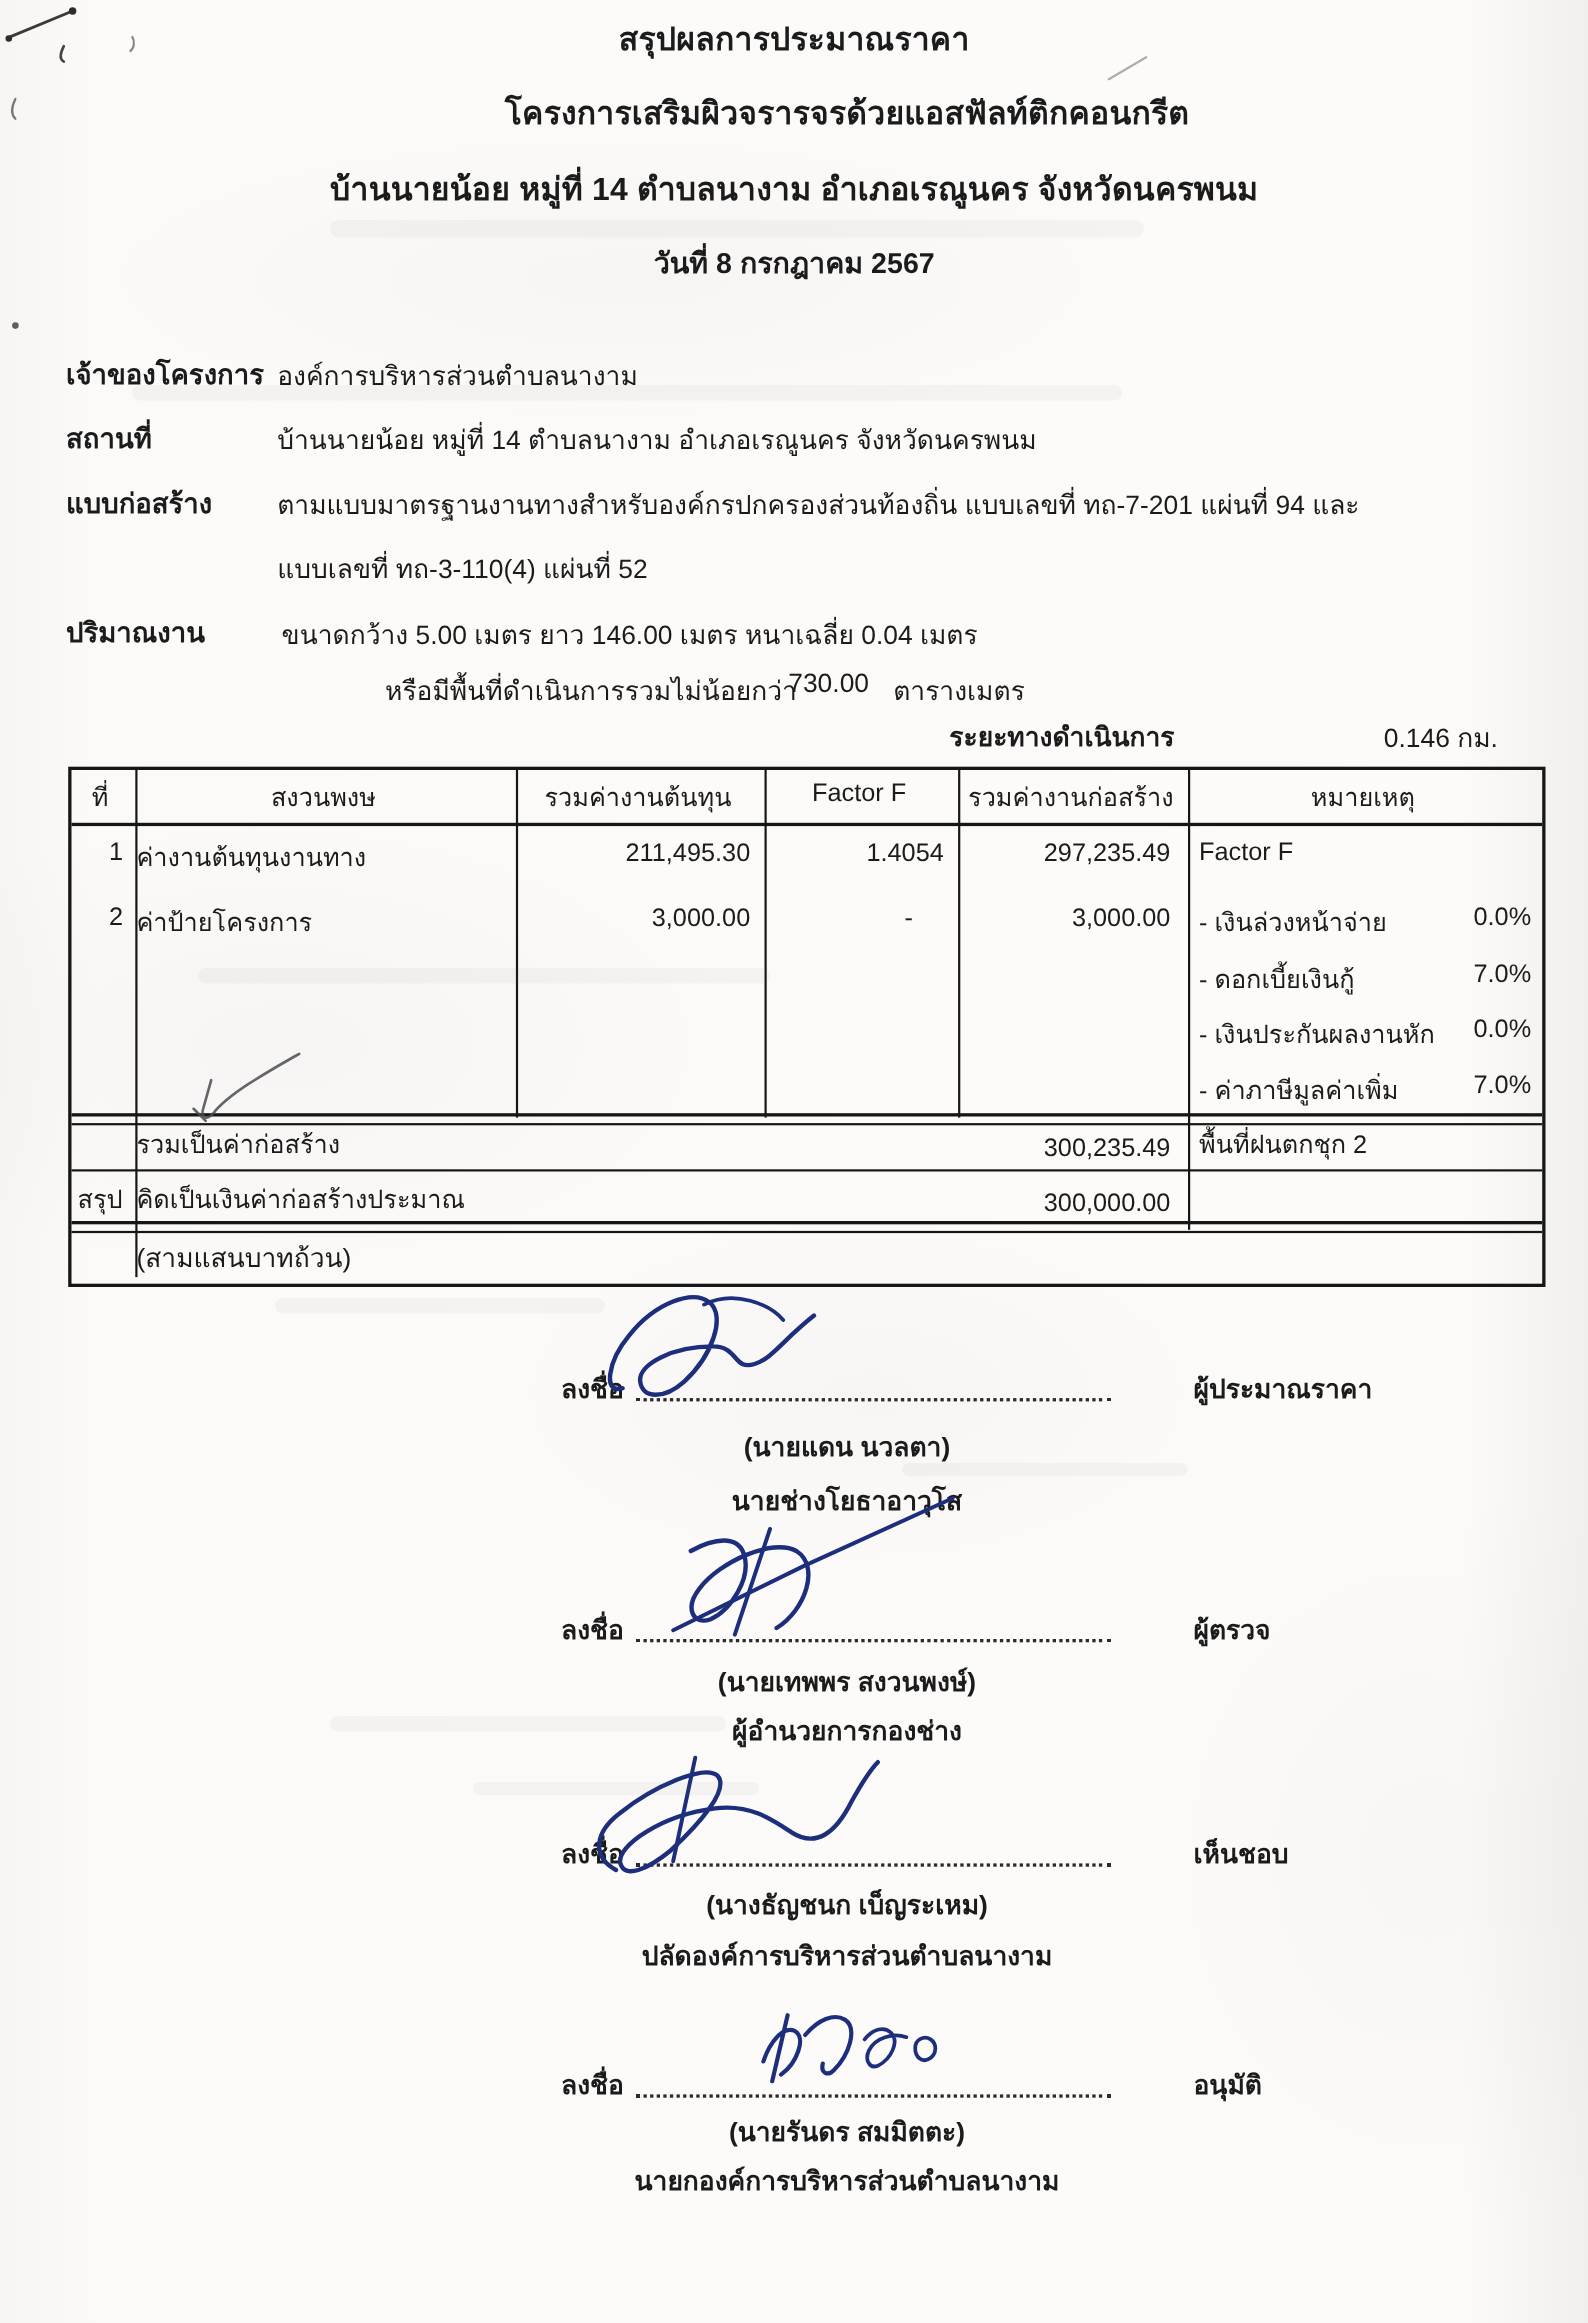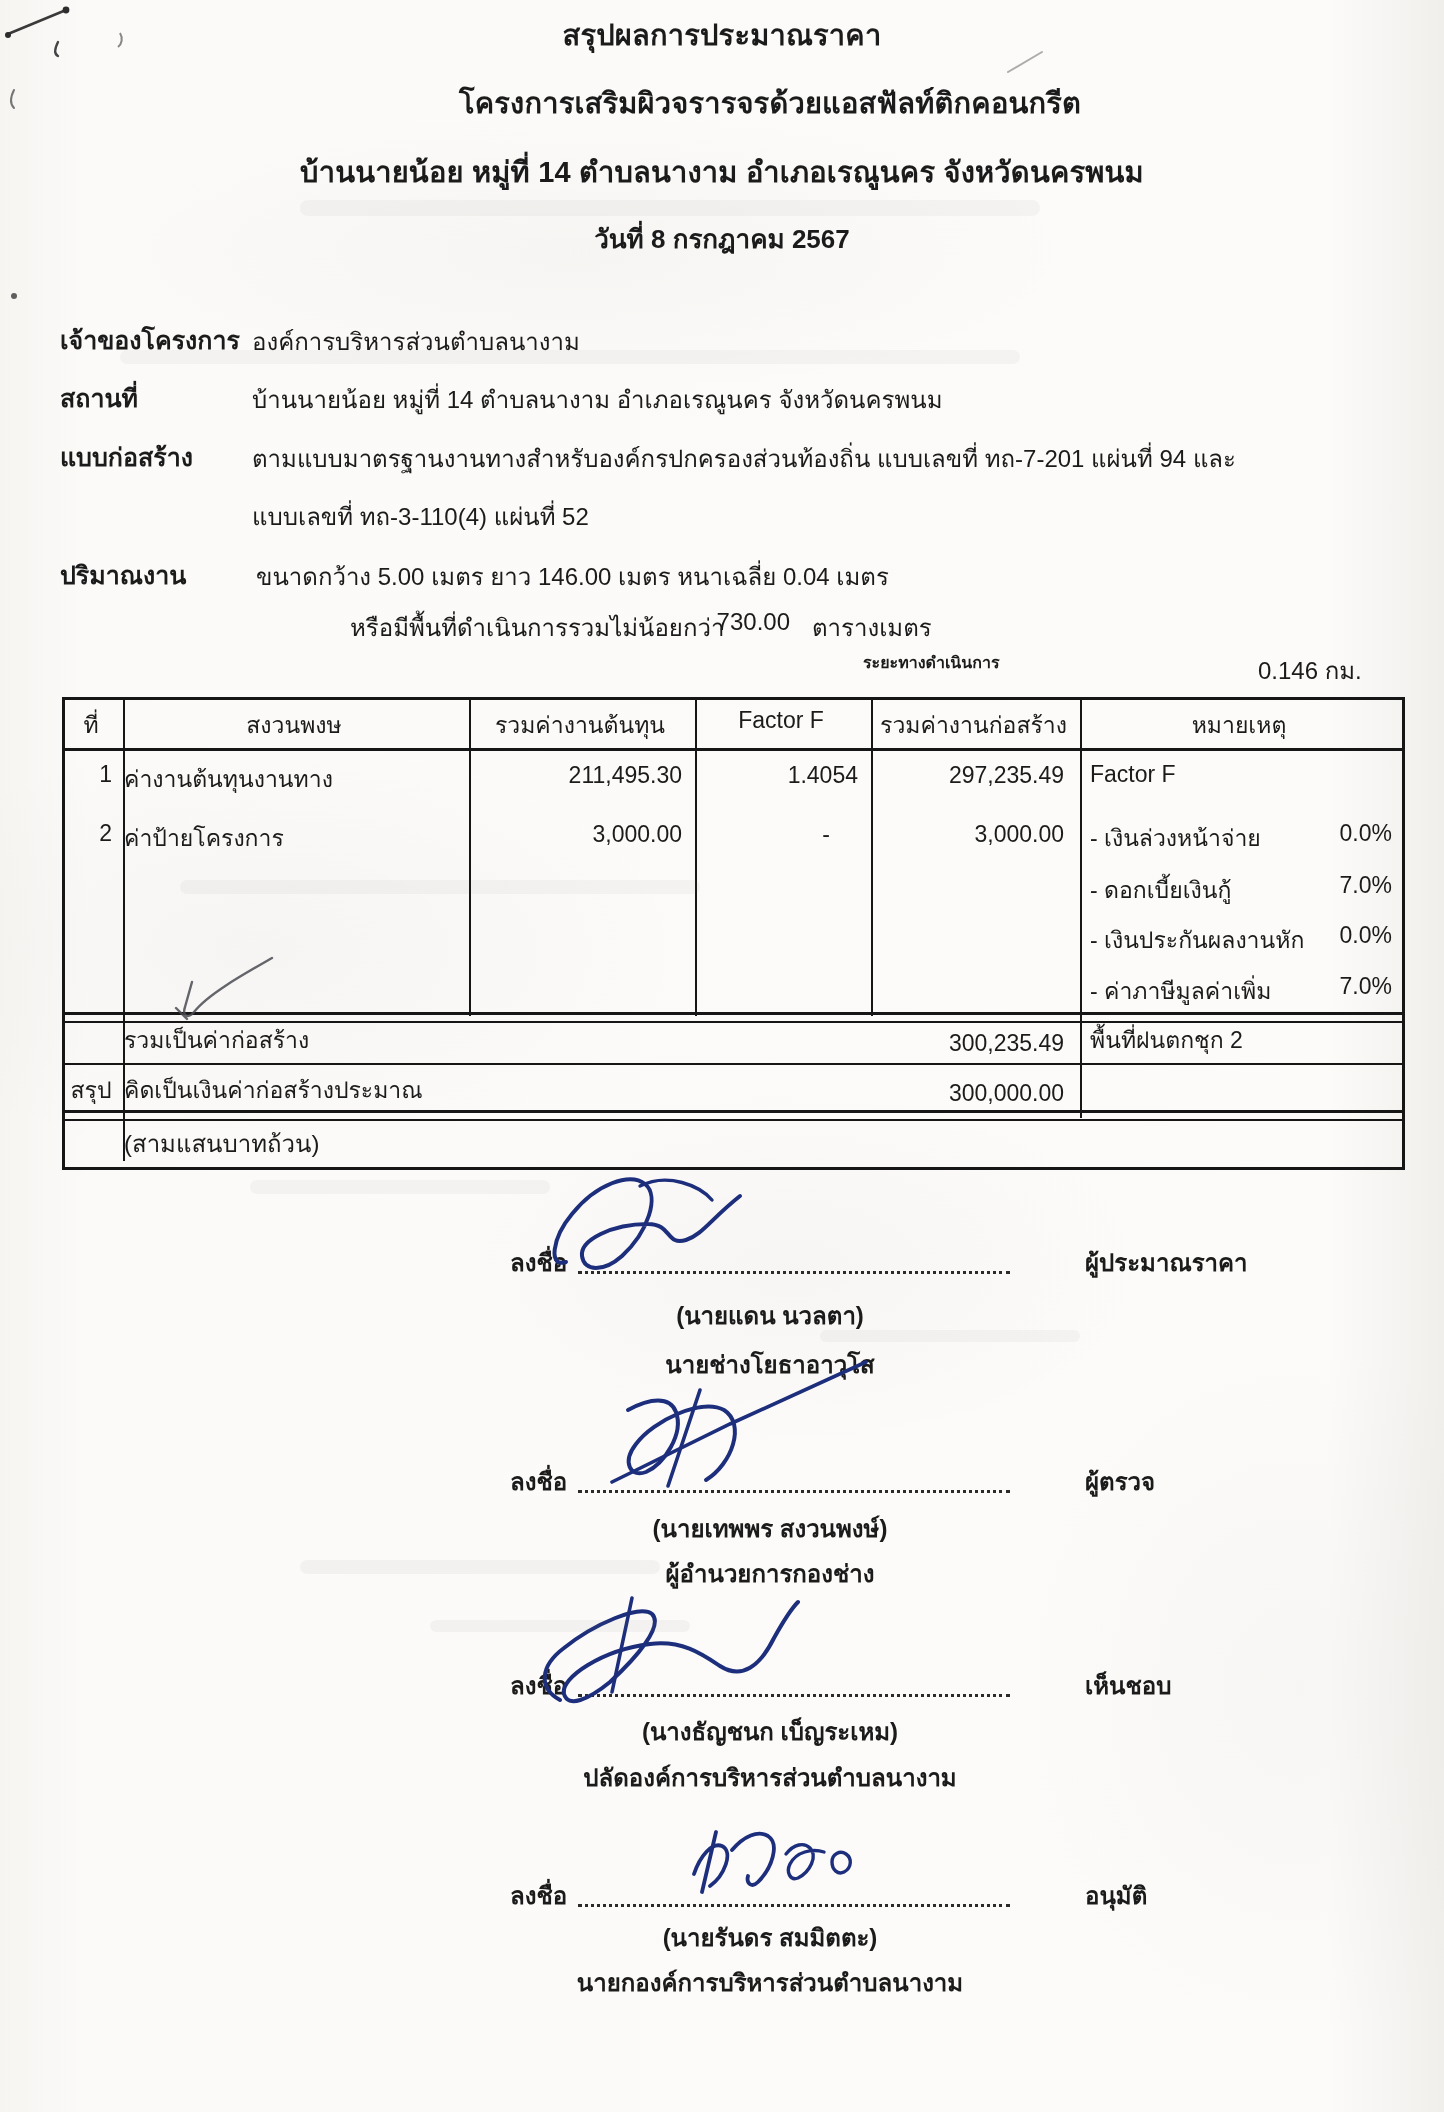--- a/index.html
+++ b/index.html
@@ -53,21 +53,21 @@
   <div class="abs info-val" style="left:252px;top:439px;">ตามแบบมาตรฐานงานทางสำหรับองค์กรปกครองส่วนท้องถิ่น  แบบเลขที่ ทถ-7-201 แผ่นที่ 94 และ</div>
   <div class="abs info-val" style="left:252px;top:497px;">แบบเลขที่ ทถ-3-110(4) แผ่นที่ 52</div>
 
   <div class="abs info-label" style="left:60px;top:555px;">ปริมาณงาน</div>
   <div class="abs info-val" style="left:256px;top:557px;">ขนาดกว้าง 5.00 เมตร  ยาว 146.00 เมตร  หนาเฉลี่ย 0.04 เมตร</div>
 
   <div class="abs info-val" style="left:350px;top:608px;">หรือมีพื้นที่ดำเนินการรวมไม่น้อยกว่า</div>
   <div class="abs info-val r" style="left:690px;top:608px;width:100px;">730.00</div>
   <div class="abs info-val" style="left:812px;top:608px;">ตารางเมตร</div>
 
-  <div class="abs info-label" style="left:863px;top:650px;font-size:16px;">ระยะทางดำเนินการ</div>
+  <div class="abs info-label" style="left:863px;top:650px;font-size:24px;">ระยะทางดำเนินการ</div>
   <div class="abs info-val" style="left:1258px;top:651px;">0.146  กม.</div>
 
   <div class="table-wrap">
 
     <div class="tline" style="left:58px;top:0;width:2px;height:461px;"></div>
     <div class="tline" style="left:404px;top:0;width:2px;height:316px;"></div>
     <div class="tline" style="left:630px;top:0;width:2px;height:316px;"></div>
     <div class="tline" style="left:806px;top:0;width:2px;height:316px;"></div>
     <div class="tline" style="left:1015px;top:0;width:2px;height:418px;"></div>
 

